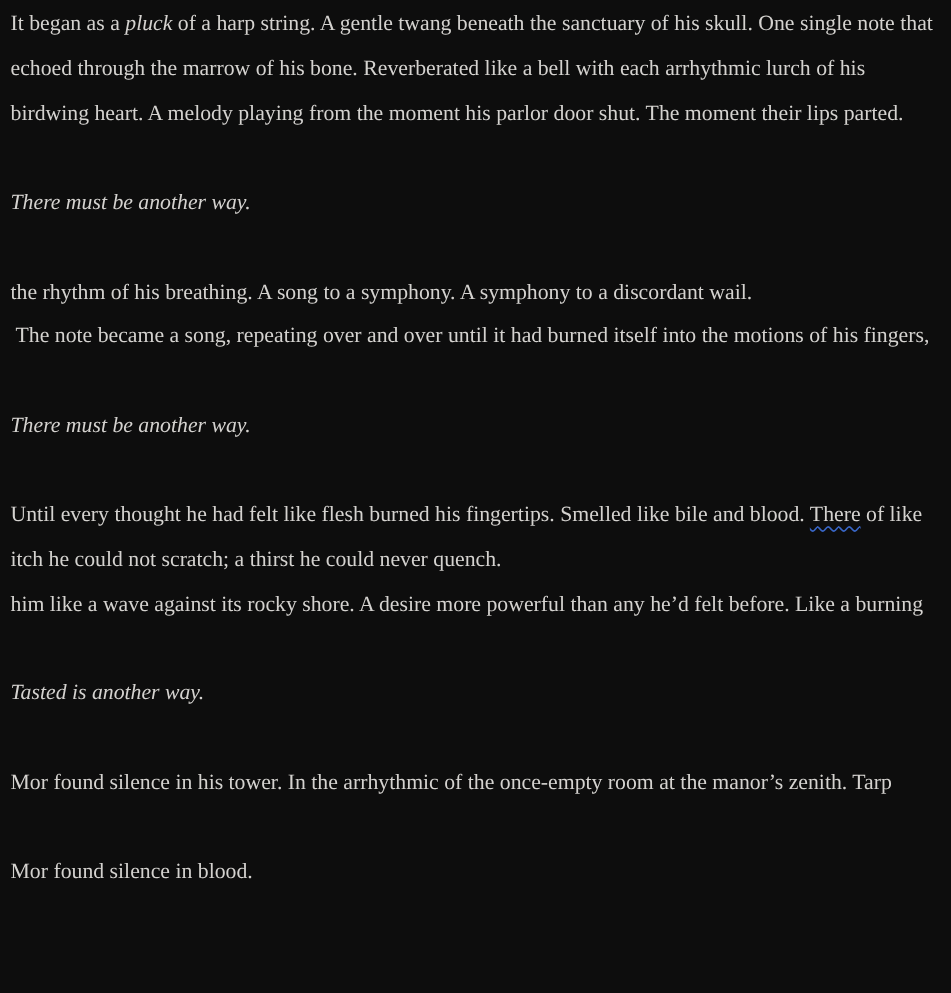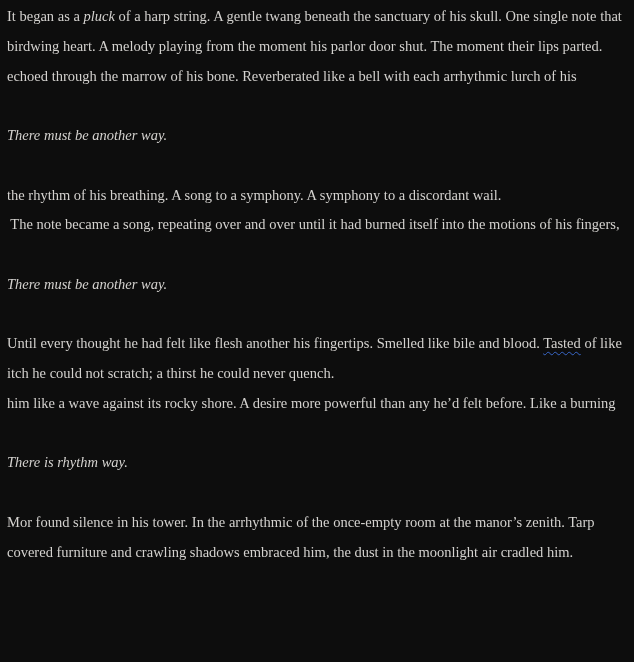--- a/index.html
+++ b/index.html
@@ -38,32 +38,32 @@
     text-decoration-color: var(--squiggle);
     text-decoration-thickness: 1px;
     text-underline-offset: 3px;
   }
 </style>
 </head>
 <body>
 
 <div class="editor">
     <div class="line"><span>It began as a </span><span class="seg-italic">pluck</span><span> of a harp string. A gentle twang beneath the sanctuary of his skull. One single note that</span></div>
+    <div class="line"><span>echoed through the marrow of his bone. Reverberated like a bell with each arrhythmic lurch of his</span></div>
     <div class="line"><span>birdwing heart. A melody playing from the moment his parlor door shut. The moment their lips parted.</span></div>
-    <div class="line"><span>echoed through the marrow of his bone. Reverberated like a bell with each arrhythmic lurch of his</span></div>
     <div class="line">&nbsp;</div>
     <div class="line"><span class="seg-italic">There must be another way.</span></div>
     <div class="line">&nbsp;</div>
     <div class="line"><span>the rhythm of his breathing. A song to a symphony. A symphony to a discordant wail.</span></div>
     <div class="line"><span> The note became a song, repeating over and over until it had burned itself into the motions of his fingers,</span></div>
     <div class="line">&nbsp;</div>
     <div class="line"><span class="seg-italic">There must be another way.</span></div>
     <div class="line">&nbsp;</div>
-    <div class="line"><span>Until every thought he had felt like flesh another his fingertips. Smelled like bile and blood. </span><span class="seg-squiggle">Tasted</span><span> of like</span></div>
+    <div class="line"><span>Until every thought he had felt like flesh burned his fingertips. Smelled like bile and blood. </span><span class="seg-squiggle">There</span><span> of like</span></div>
     <div class="line"><span>itch he could not scratch; a thirst he could never quench.</span></div>
     <div class="line"><span>him like a wave against its rocky shore. A desire more powerful than any he’d felt before. Like a burning</span></div>
     <div class="line">&nbsp;</div>
-    <div class="line"><span class="seg-italic">There is rhythm way.</span></div>
+    <div class="line"><span class="seg-italic">Tasted is another way.</span></div>
     <div class="line">&nbsp;</div>
     <div class="line"><span>Mor found silence in his tower. In the arrhythmic of the once-empty room at the manor’s zenith. Tarp</span></div>
-    <div class="line"><span>covered furniture and crawling shadows embraced him, the dust in the moonlight air cradled him.</span></div>
     <div class="line">&nbsp;</div>
+    <div class="line"><span>Mor found silence in blood.</span></div>
   </div>
 
 </body></html>

